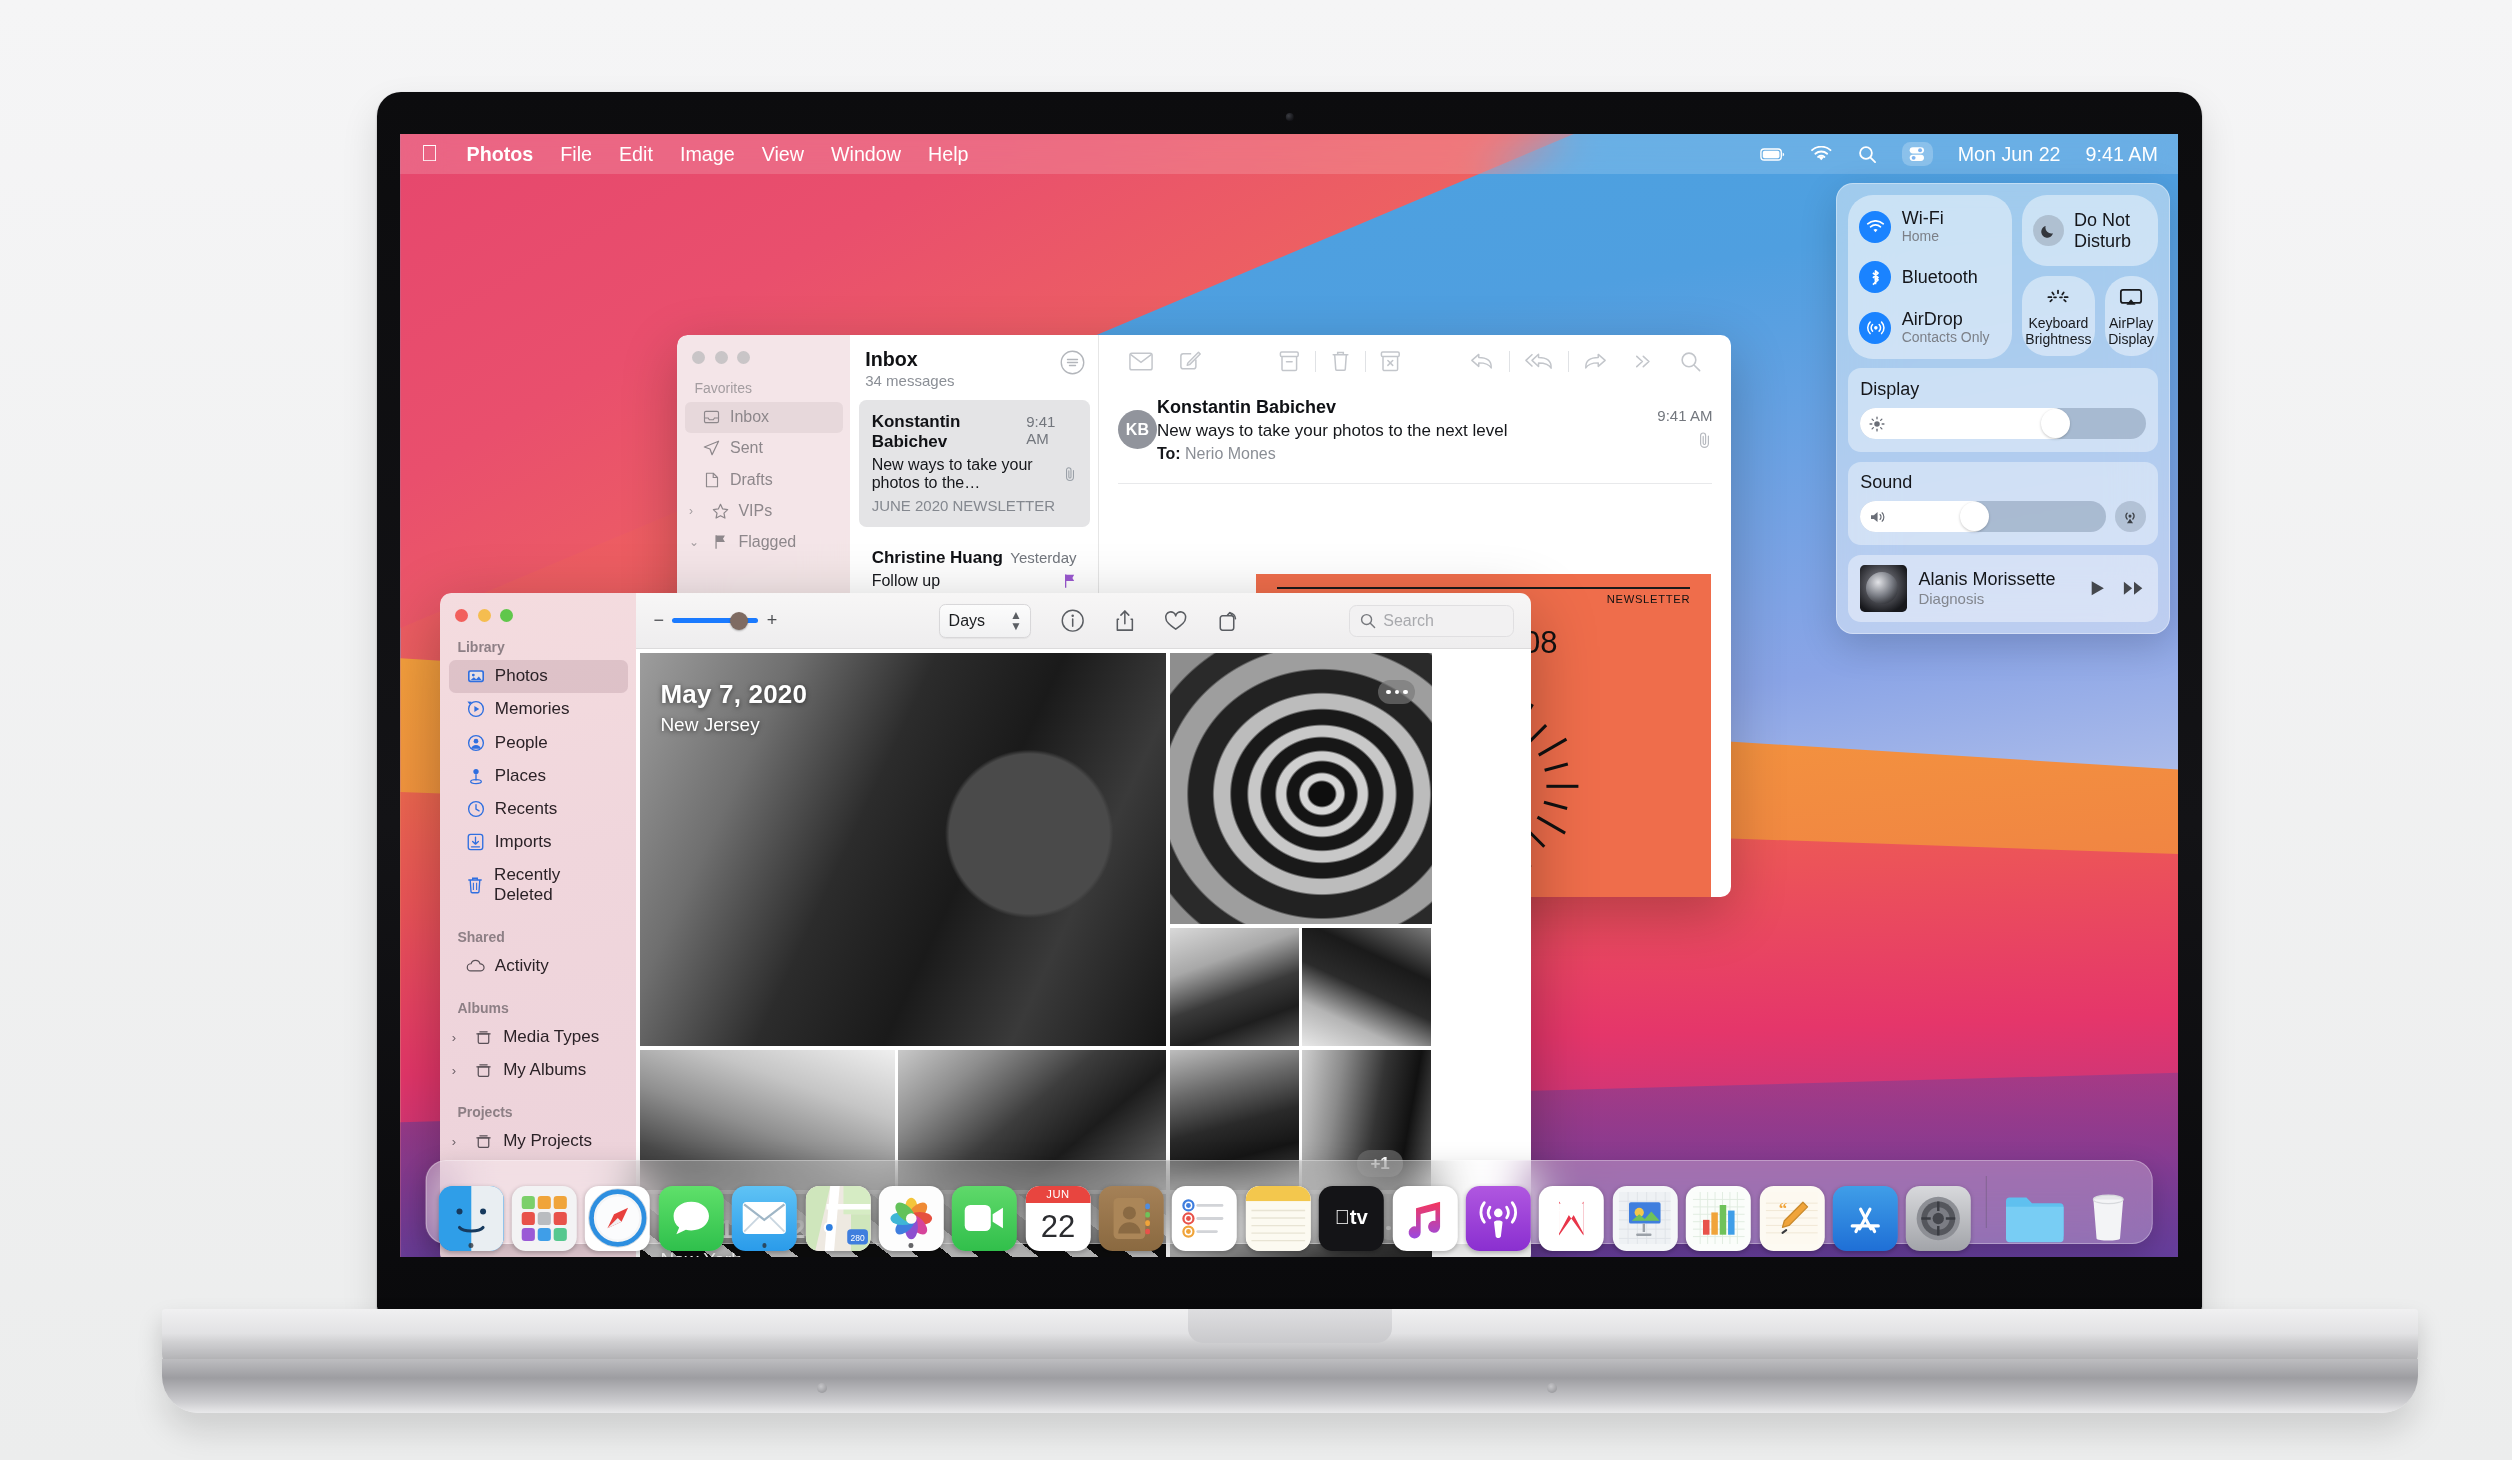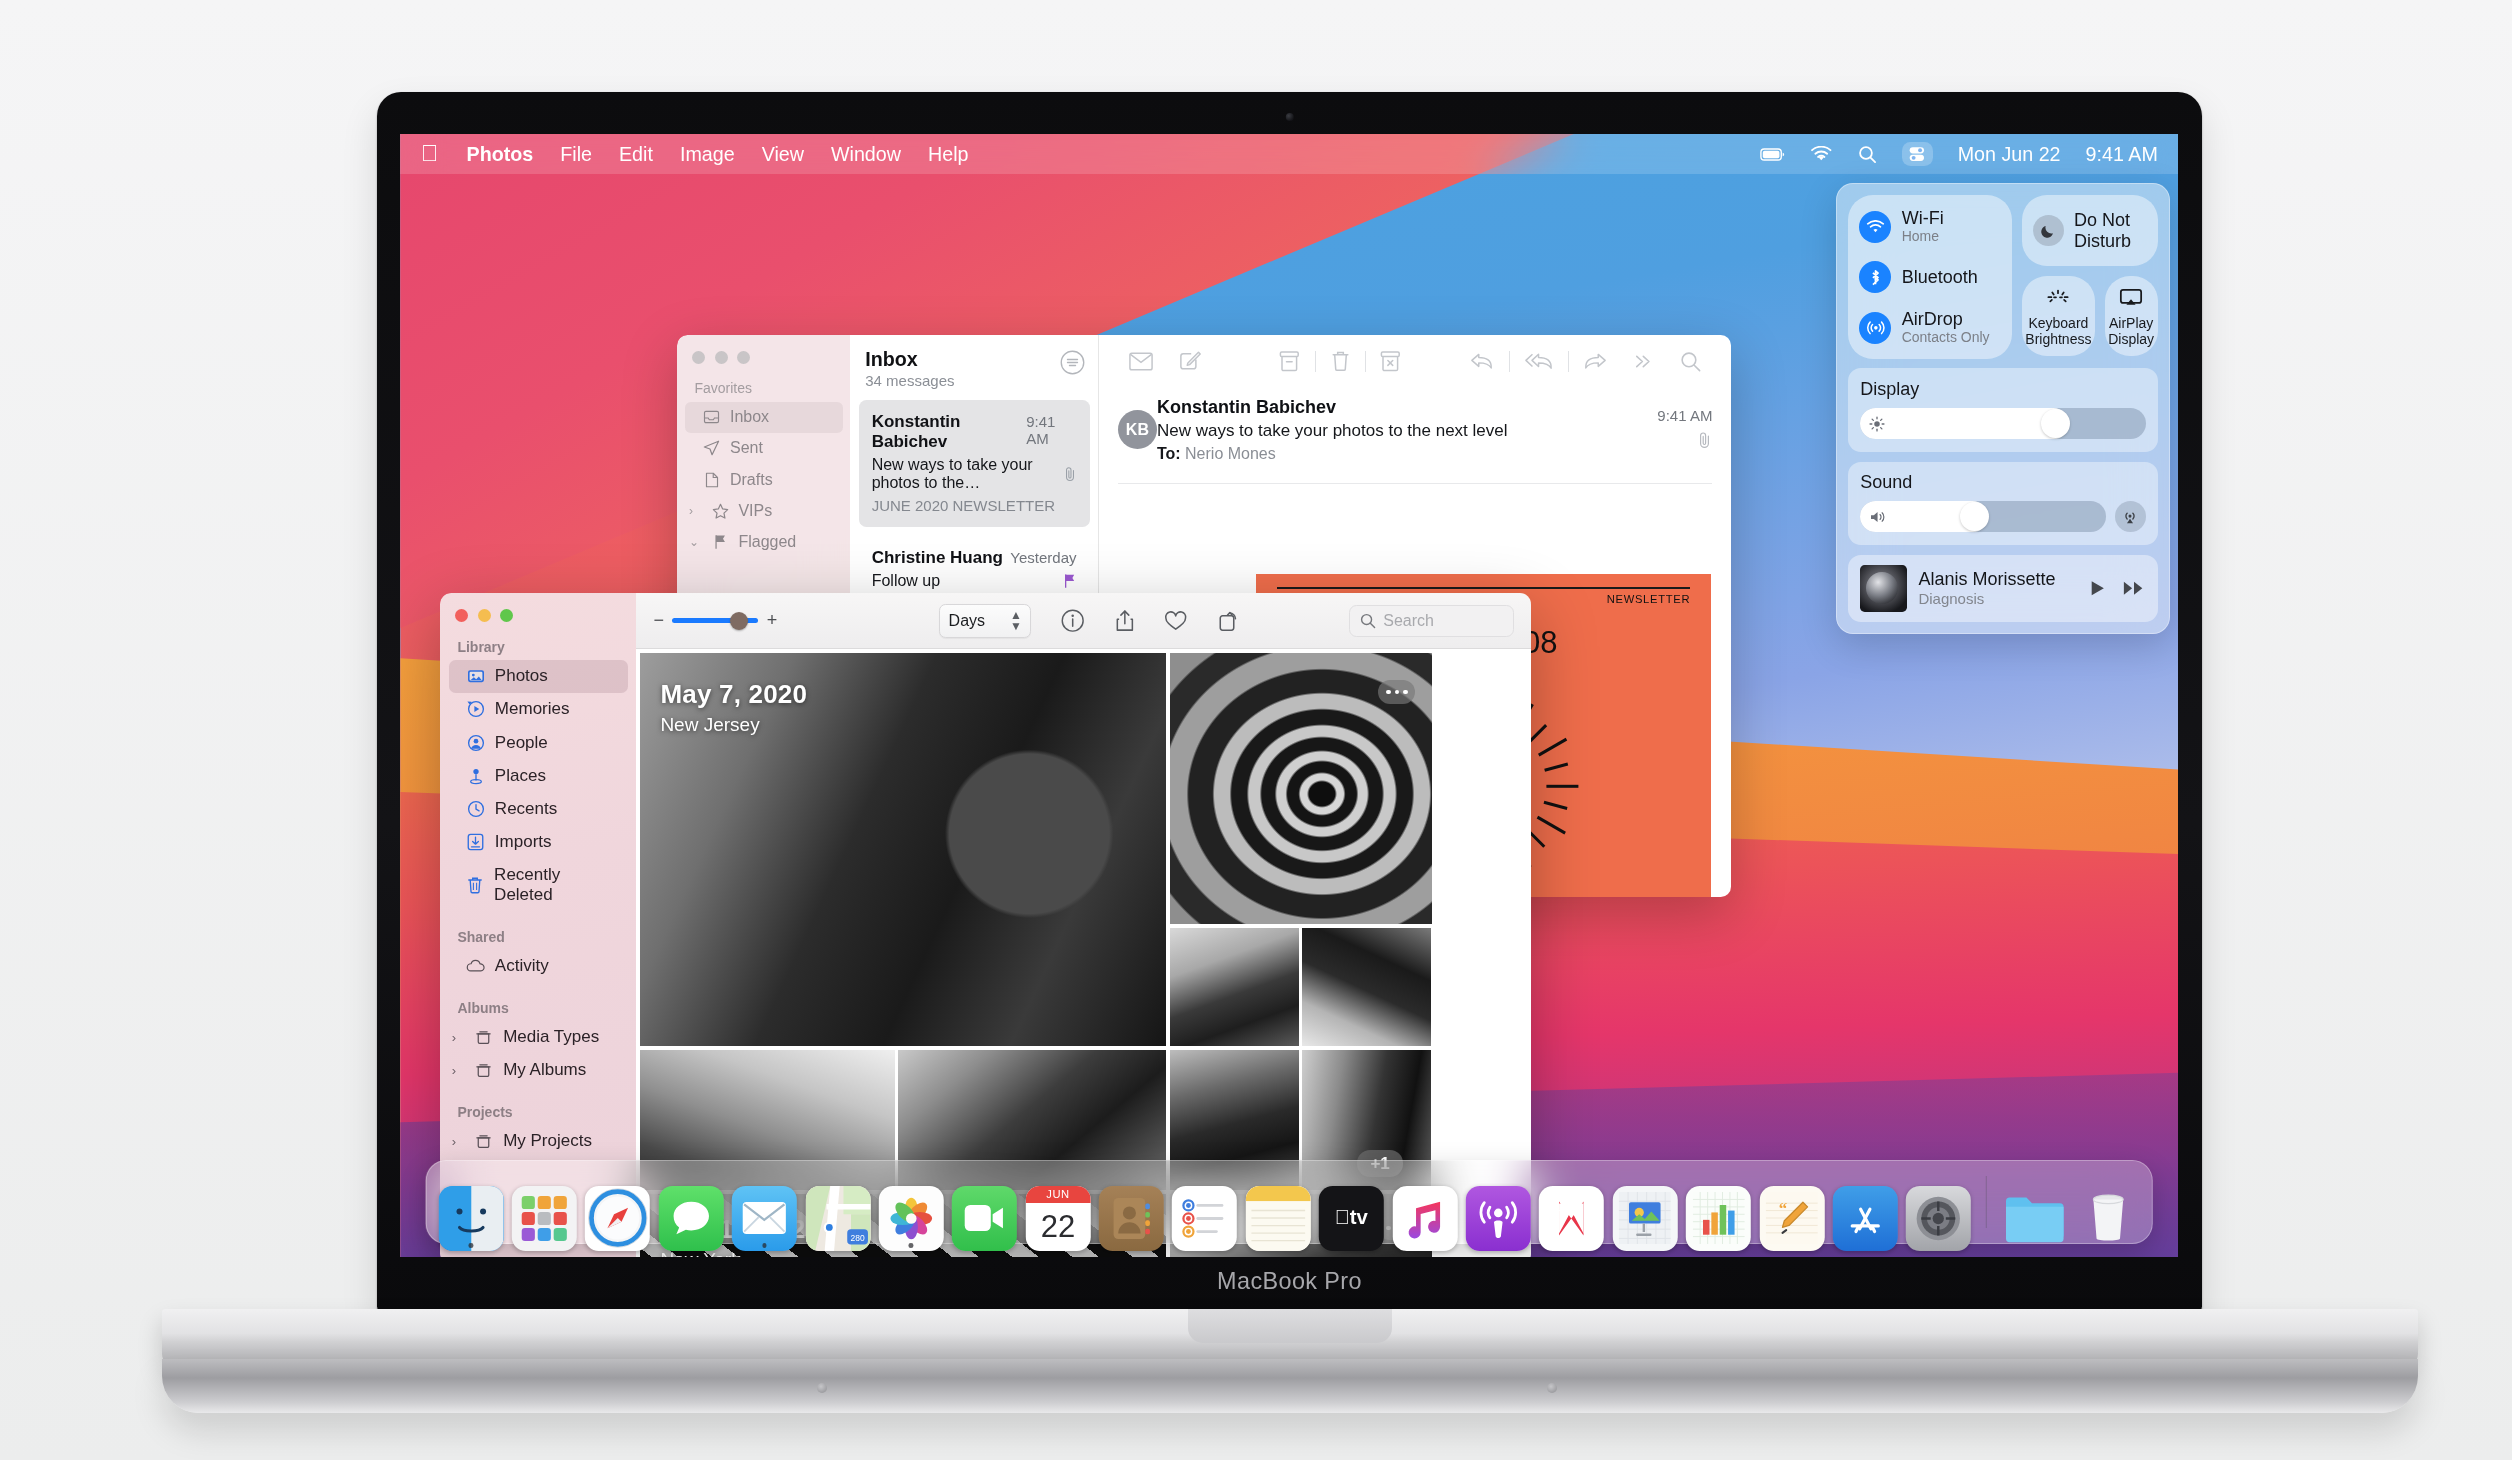--- a/index.html
+++ b/index.html
@@ -238,21 +238,20 @@
   svg { display:block; }
 </style>
 </head>
 <body>
 
 <div id="stage">
 
   <div id="laptop">
     <div id="lid">
       <div id="camera"></div>
-      <div id="lidlabel">MacBook Pro</div>
 
       <div id="screen">
 
         <div id="wall">
           <div class="layer" id="sky"></div>
           <div id="leftPinkWash"></div>
           <div id="pinkTop"></div>
           <div id="dune1"></div>
           <div id="dune2"></div>
           <div id="dune3"></div>

